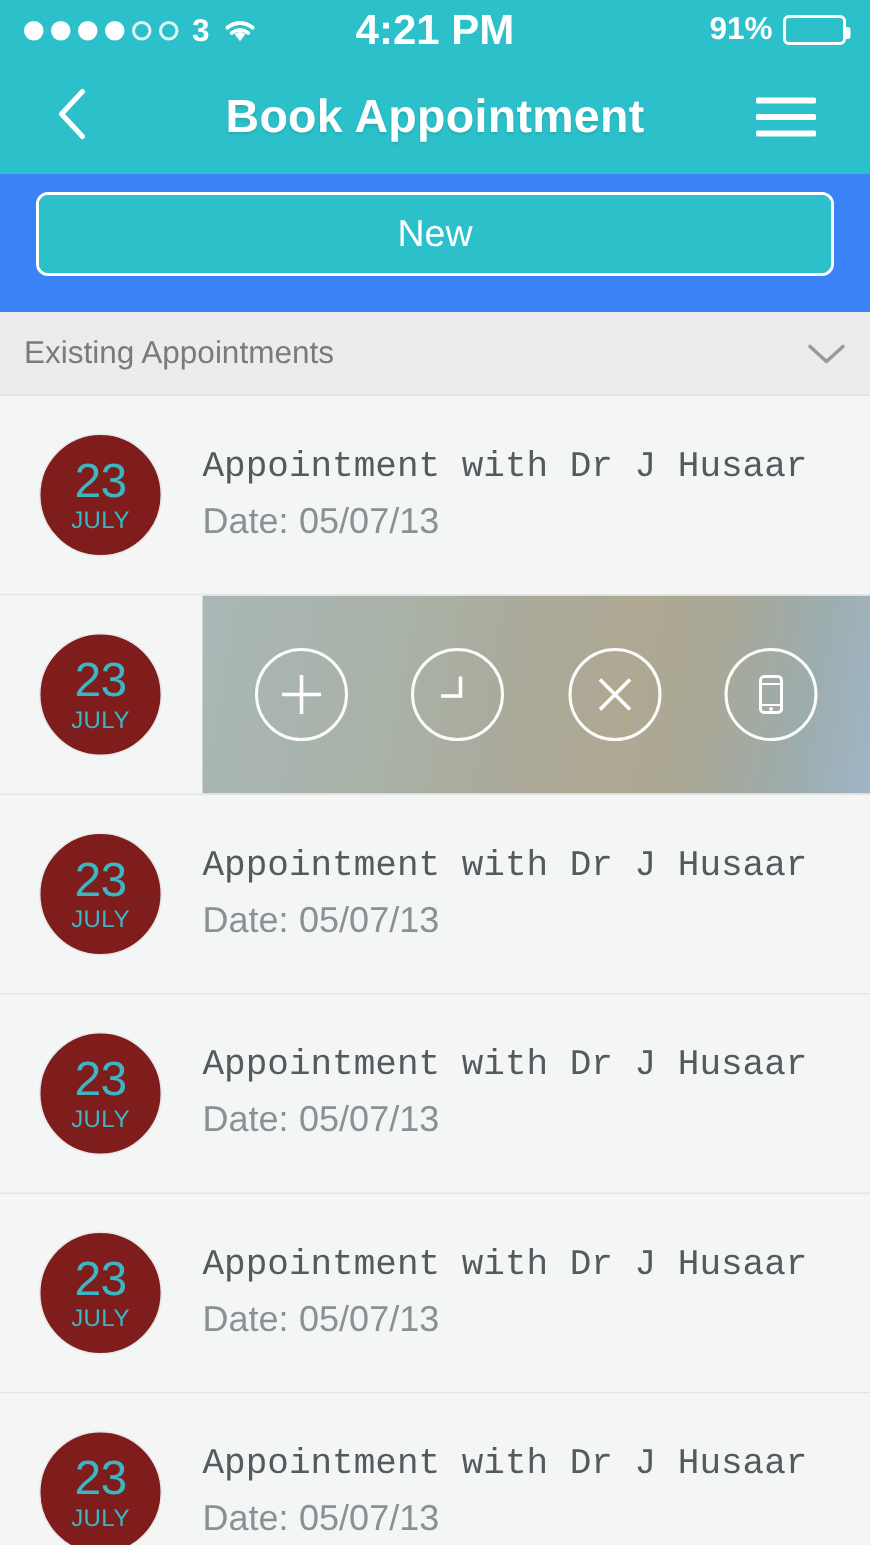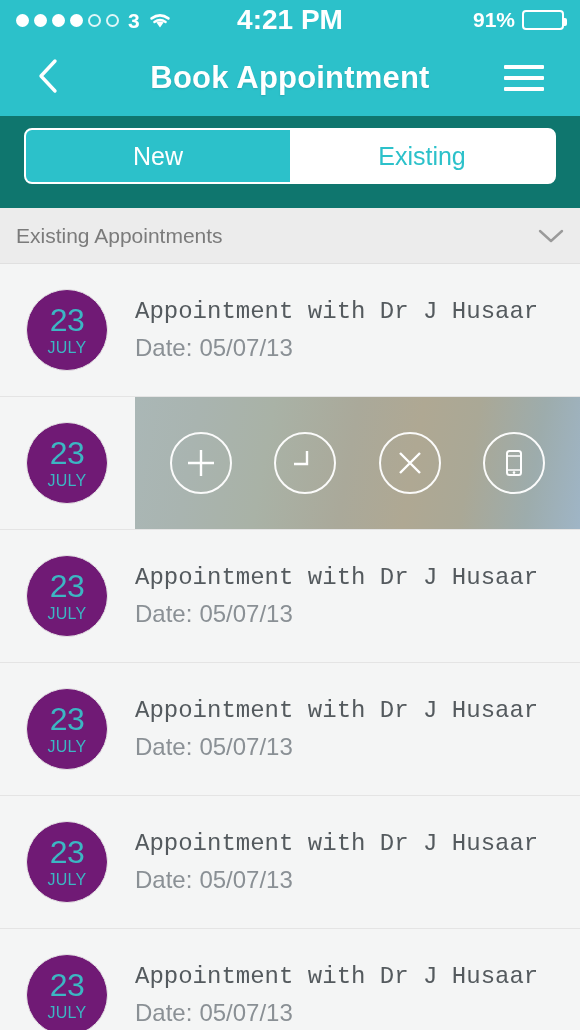--- a/index.html
+++ b/index.html
@@ -149,21 +149,21 @@
   .nav-menu span {
     display: block;
     width: 40px;
     height: 4px;
     background: #ffffff;
     border-radius: 1px;
   }
 
   
   .tabs-wrap {
-    background: #0f766e;
+    background: #3b82f6;
     padding: 12px 24px 24px 24px;
     box-sizing: border-box;
   }
   .segmented {
     display: flex;
     height: 52px;
     border: 2px solid #ffffff;
     border-radius: 8px;
     overflow: hidden;
     background: #ffffff;
@@ -222,21 +222,21 @@
     background: #f4f5f5;
     overflow: hidden;
   }
   .date-badge {
     flex: 0 0 auto;
     width: 82px;
     height: 82px;
     margin-left: 26px;
     border: 1px solid #e7e7e7;
     border-radius: 50%;
-    background: #701a75;
+    background: #7f1d1d;
     display: flex;
     flex-direction: column;
     align-items: center;
     justify-content: center;
     box-sizing: border-box;
   }
   .date-day {
     font-size: 32px;
     color: #3cb6c3;
     line-height: 1;
@@ -351,23 +351,20 @@
       <span></span>
       <span></span>
       <span></span>
     </div>
   </div>
 
   <div class="tabs-wrap">
     <div class="segmented">
       <div class="seg active">
         <span>New</span>
-      </div>
-      <div class="seg inactive">
-        <span>Existing</span>
       </div>
     </div>
   </div>
 
   <div class="section-header">
     <span class="section-title">Existing Appointments</span>
     <span class="chevron-down">
       <svg width="26" height="16" viewBox="0 0 26 16">
         <path d="M2 3 L13 13 L24 3" stroke="#9a9a9a" stroke-width="2.4" fill="none" stroke-linecap="round" stroke-linejoin="round"></path>
       </svg>

